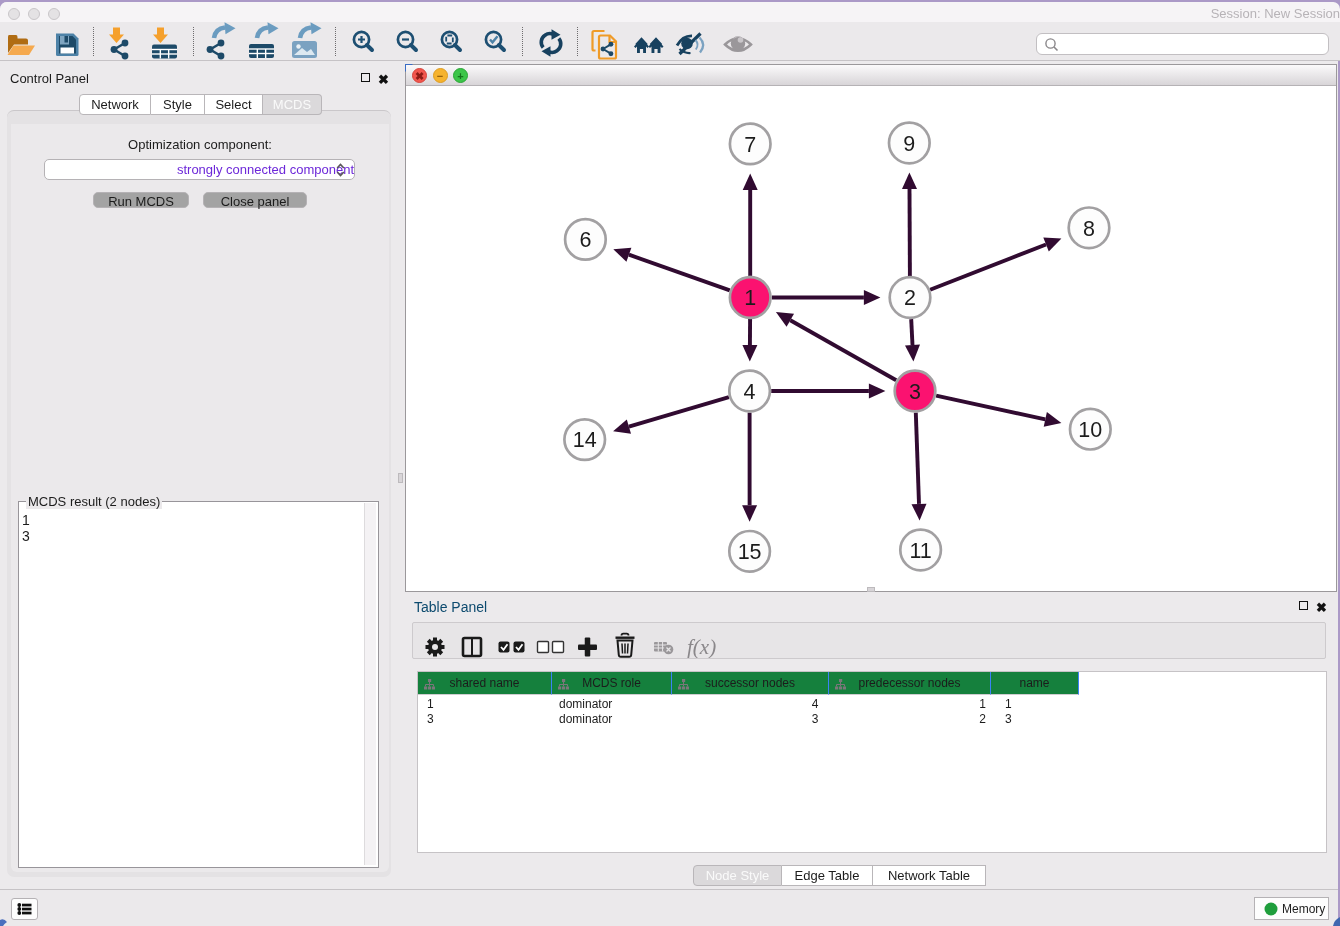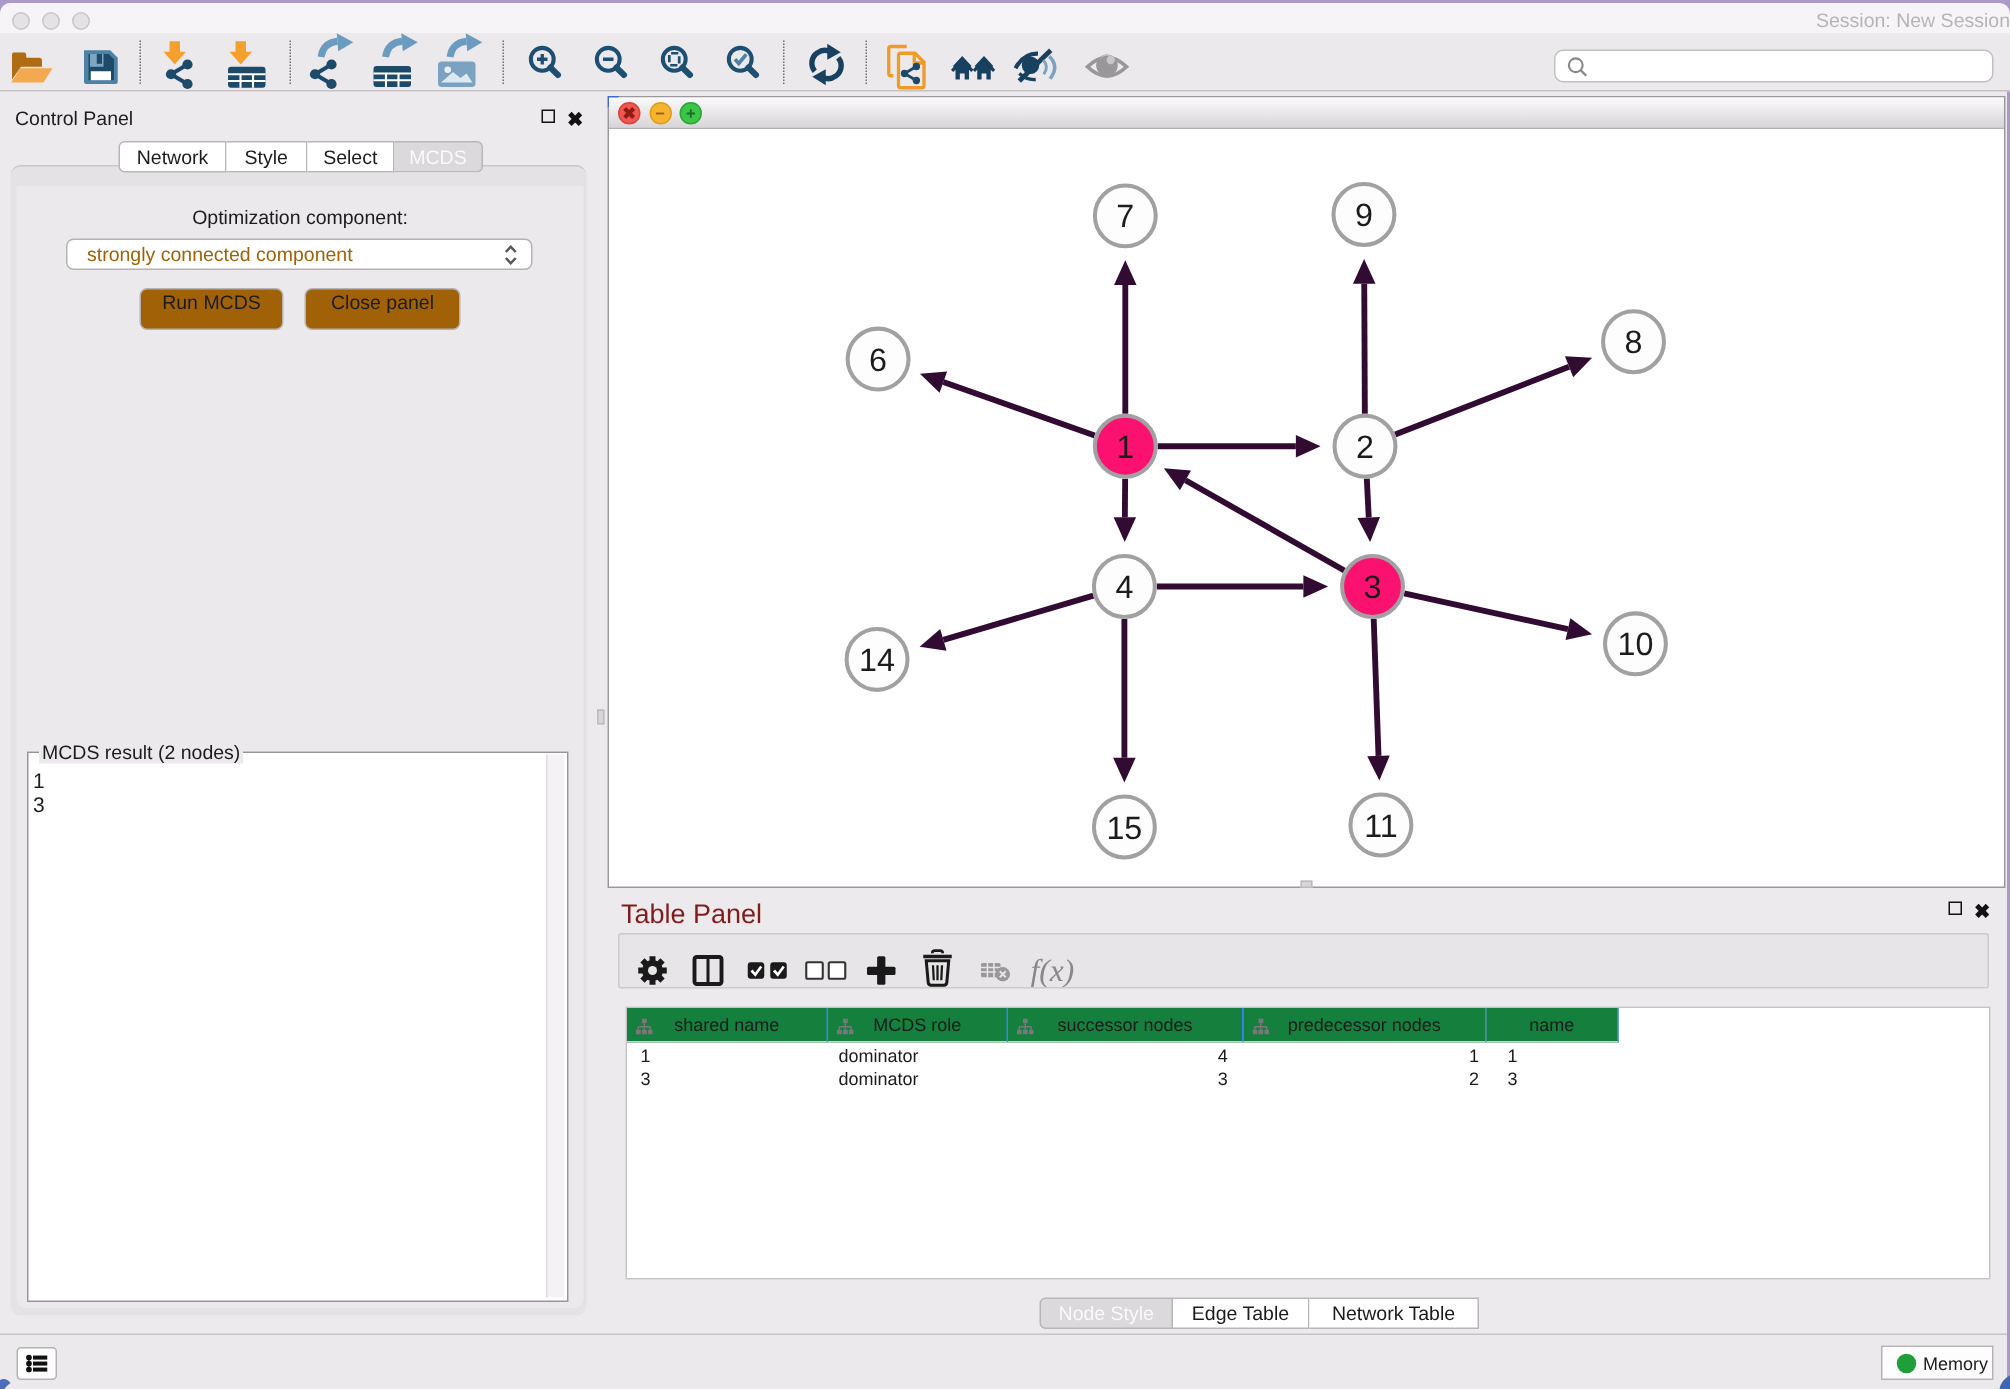--- a/index.html
+++ b/index.html
@@ -17,34 +17,34 @@
 #search { position:absolute; left:1036px; top:11px; width:293px; height:22px; background:#fff; border:1px solid #c2bfc2; border-radius:6px; }
 
 #cp-title { left:10px; top:71px; font-size:13px; color:#1c1c1c; }
 .hicon { position:absolute; font-size:13px; color:#111; }
 #cp-outer { left:7px; top:110px; width:384px; height:767px; background:#e4e2e4; border-radius:7px; border-top:1px solid #cac7ca; }
 #cp-inner { left:11px; top:124px; width:378px; height:748px; background:#ebe9eb; border-radius:0 0 6px 6px; }
 .tab { position:absolute; top:94px; height:21px; background:#fff; border:1px solid #b9b6b9; border-left:none; font-size:13px; color:#1c1c1c; text-align:center; line-height:19px; }
 #tab-mcds { background:#dbd9db; color:#fafafa; border-radius:0 4px 4px 0; }
 #tab-network { border-left:1px solid #b9b6b9; border-radius:4px 0 0 4px; }
 #opt-label { left:0px; top:137px; width:400px; text-align:center; font-size:13px; color:#1c1c1c; }
-#dropdown { left:44px; top:159px; width:311px; height:21px; background:#fff; border:1px solid #b5b2b5; border-radius:5px; font-size:13px; color:#a16207; line-height:19px; padding-left:13px; }
-.btn { position:absolute; top:192px; height:28px; background:#a16207; border:1px solid #b5b2b5; border-radius:5px; font-size:13px; color:#1c1c1c; text-align:center; line-height:18px; }
+#dropdown { left:44px; top:159px; width:311px; height:21px; background:#fff; border:1px solid #b5b2b5; border-radius:5px; font-size:13px; color:#6d28d9; line-height:19px; padding-left:13px;text-align:right; }
+.btn { position:absolute; top:192px; height:16px; background:#a3a3a3; border:1px solid #b5b2b5; border-radius:5px; font-size:13px; color:#1c1c1c; text-align:center; line-height:18px; }
 #fieldset { left:18px; top:501px; width:361px; height:367px; border:1px solid #98959a; background:#fff; }
 #fs-legend { left:26px; top:494px; background:#ebe9eb; font-size:13px; color:#1c1c1c; padding:0 2px; }
 #fs-scroll { left:364px; top:503px; width:12px; height:362px; background:#f4f2f4; border-left:1px solid #dddbdd; }
 #fs-text { left:22px; top:512px; font-size:14px; color:#1c1c1c; line-height:16px; }
 
 #netwin { left:405px; top:64px; width:932px; height:528px; border:1px solid #9b989b; background:#fff; }
 #nw-title { position:absolute; left:0; top:0; width:100%; height:21px; background:linear-gradient(#fbfafb,#d8d5d8); border-bottom:1px solid #b5b2b5; }
 #nw-text { position:absolute; top:4px; left:4px; width:100%; text-align:center; font-size:12.5px; font-weight:bold; color:#111; }
 .wbtn { position:absolute; top:2.5px; width:15px; height:15px; border-radius:50%; font-size:11px; font-weight:bold; text-align:center; line-height:14px; }
 #graphsvg { position:absolute; left:0px; top:22px; }
 
-#tp-title { left:414px; top:599px; font-size:18px; color:#7f1d1d; }
+#tp-title { left:414px; top:599px; font-size:14px; color:#0c4a6e; }
 #tp-toolbar { left:412px; top:622px; width:914px; height:37px; background:#e7e5e7; border:1px solid #cdcacd; border-radius:2px; }
 #tp-table { left:417px; top:671px; width:910px; height:182px; background:#fff; border:1px solid #c6c3c6; }
 .th { position:absolute; top:0px; height:23px; background:#15803d; border-right:1px solid #3b82f6; border-bottom:1px solid #cfccd0; font-size:12px; color:#1c1c1c; text-align:center; line-height:23px; }
 .td { position:absolute; font-size:12px; color:#1c1c1c; }
 .btab { position:absolute; top:865px; height:21px; background:#fff; border:1px solid #b9b6b9; border-left:none; font-size:13px; color:#1c1c1c; text-align:center; line-height:19px; }
 
 #statusbar { left:0; top:889px; width:1338px; height:37px; background:#ebe9eb; border-top:1px solid #c6c3c6; }
 #lbtn { left:11px; top:898px; width:27px; height:22px; background:#fdfdfd; border:1px solid #b5b2b5; border-radius:3px; }
 #membtn { left:1254px; top:897px; width:75px; height:23px; background:#fdfdfd; border:1px solid #b5b2b5; font-size:12px; color:#1c1c1c; }
 </style>

